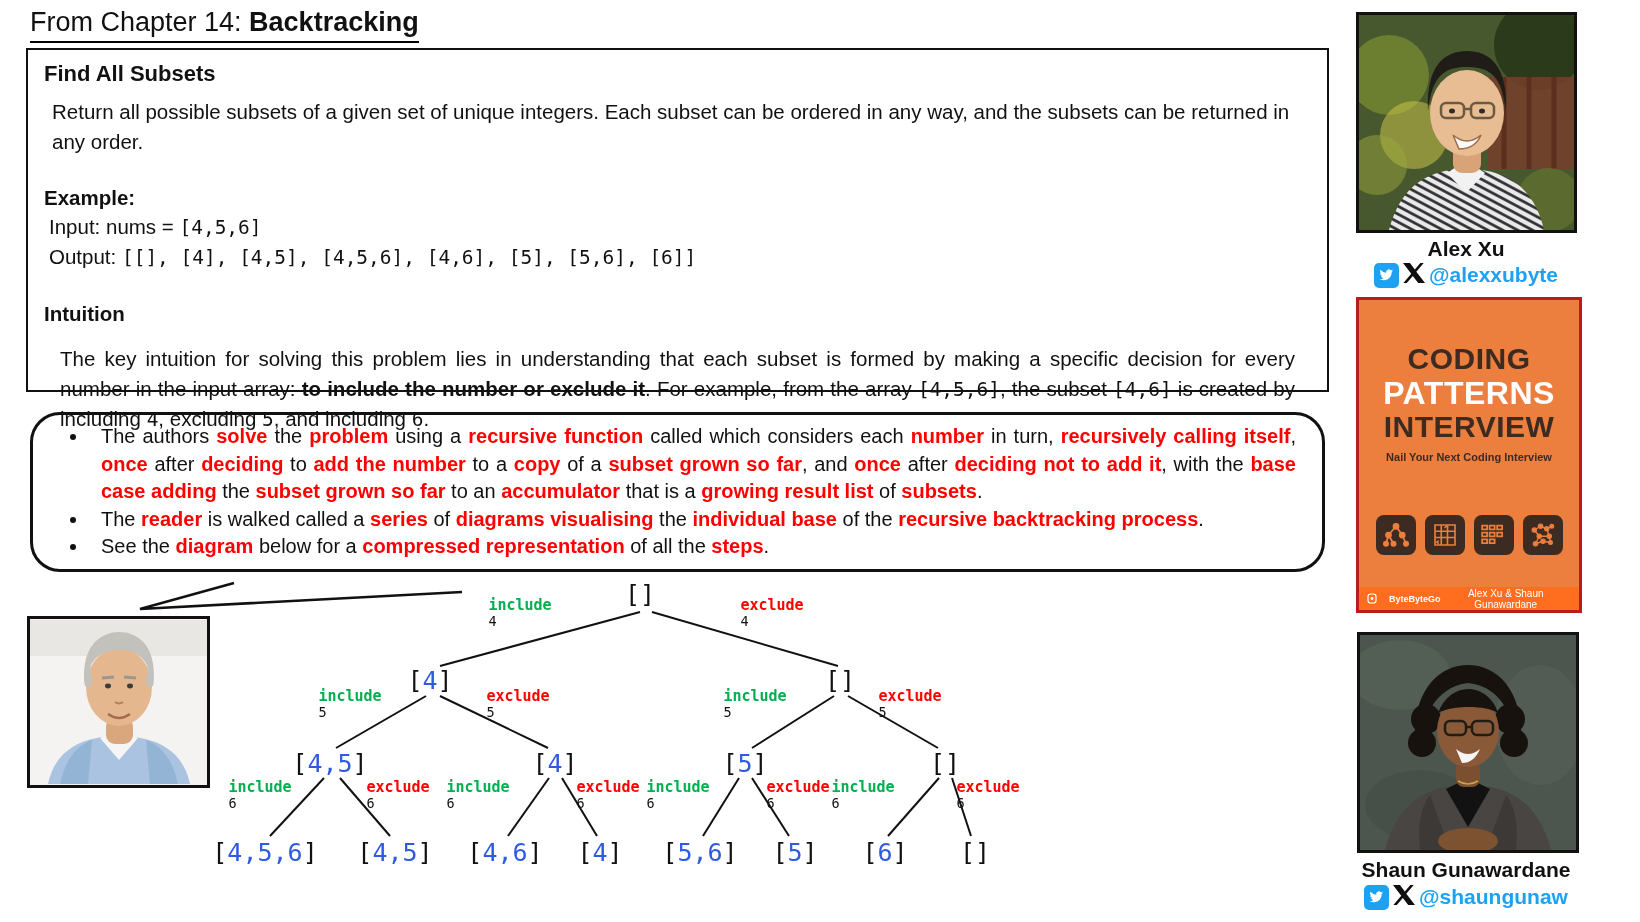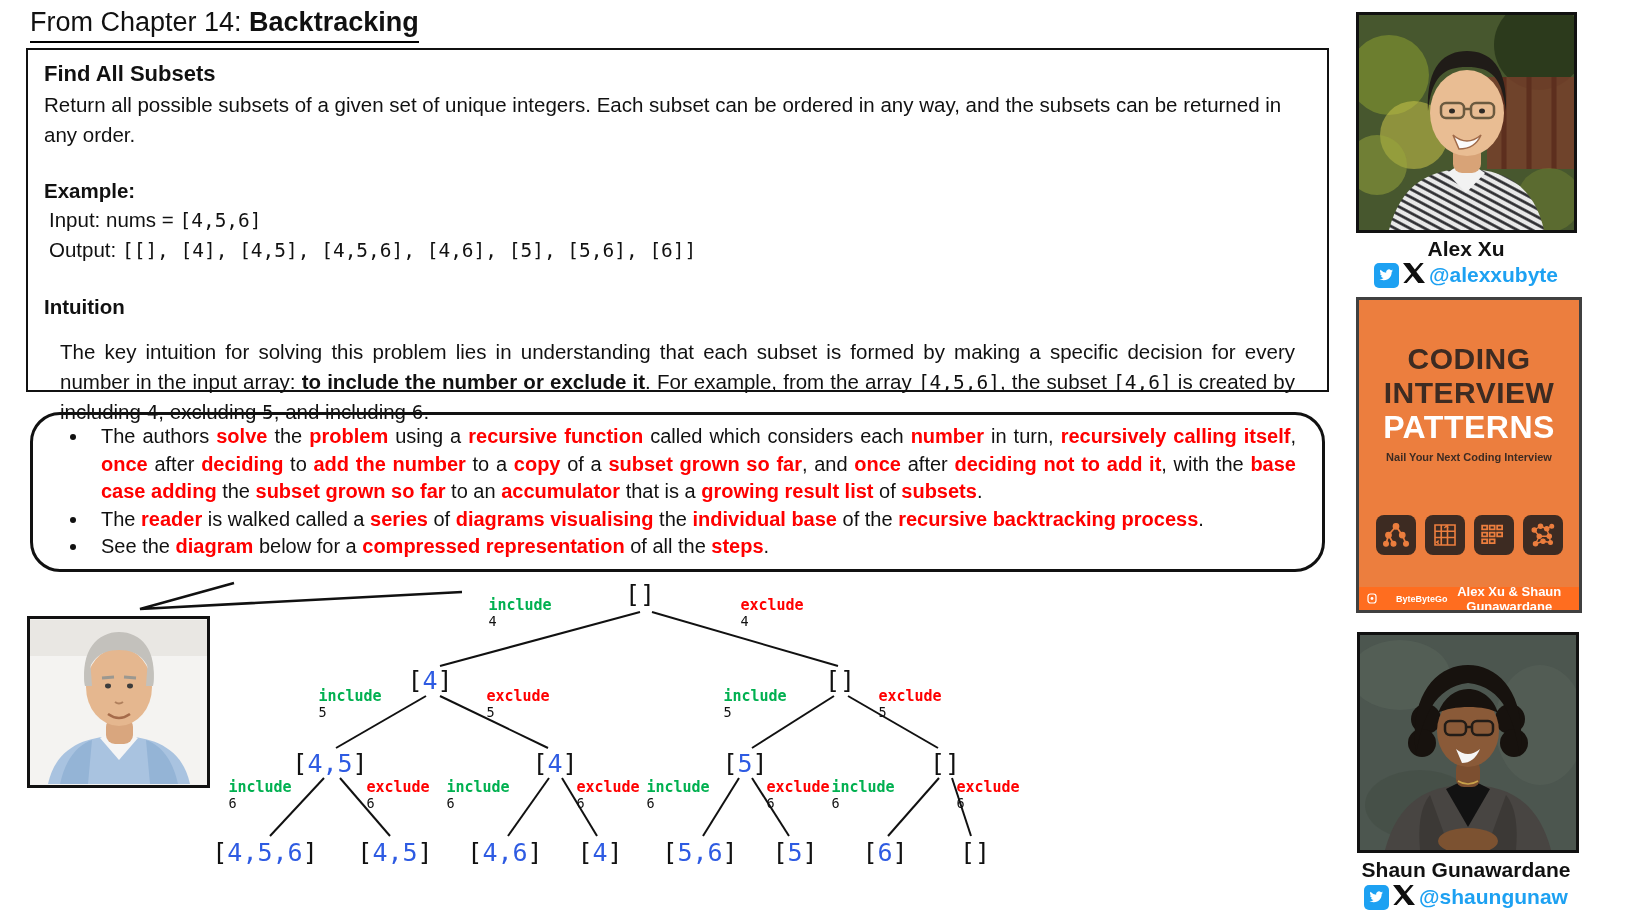--- a/index.html
+++ b/index.html
@@ -18,21 +18,21 @@
   }
   .page-title .bold{font-weight:700;}
 
   
   .problem-box{
     position:absolute;left:26px;top:48px;width:1267px;height:322px;
     border:2px solid #111;padding:6px 16px 12px 16px;
     font-size:20.5px;line-height:1.43;
   }
   .problem-heading{font-size:22px;font-weight:700;margin:2px 0 1px 0;}
-  .problem-desc{margin:0;}
+  .problem-desc{margin:8px;}
   .example-label,.intuition-label{font-weight:700;margin-top:27px;}
   .example-line{padding-left:5px;}
   .intuition-para{margin:16px;text-align:justify;}
 
   
   .callout{
     position:absolute;left:30px;top:412px;width:1245px;height:138px;
     border:3px solid #111;border-radius:30px;padding:8px 26px 8px 18px;
     font-size:20px;line-height:27.5px;
   }
@@ -80,36 +80,36 @@
   #shaun-handle-row{left:1306px;top:884px;}
   .tw-icon{width:25px;height:25px;border-radius:5px;background:var(--handle-blue,#1da1f2);
     display:flex;align-items:center;justify-content:center;}
   .tw-icon svg{width:17px;height:17px;fill:#fff;}
   .x-icon svg{width:22px;height:22px;fill:#0f0f0f;}
   .handle-text{color:var(--handle-blue,#1da1f2);font-weight:700;font-size:21px;}
 
   
   .book{
     position:absolute;left:1356px;top:297px;width:220px;height:310px;
-    border:3px solid #404040;background:var(--book-orange,#ec7e3e);text-align:center;overflow:hidden;
+    border:3px solid #b91c1c;background:var(--book-orange,#ec7e3e);text-align:center;overflow:hidden;
   }
   .book-title{font-weight:800;color:var(--book-dark,#3d2b22);font-size:30px;line-height:34px;letter-spacing:.5px;}
   .book-title.first{margin-top:42px;}
   .book-title.white{color:#ffffff;font-size:32px;}
   .book-subtitle{margin-top:7px;font-size:11px;font-weight:700;color:var(--book-dark,#3d2b22);}
   .book-icons{display:flex;justify-content:center;gap:9px;margin-top:52px;}
   .book-tile{width:40px;height:40px;background:var(--book-dark,#3d2b22);border-radius:8px;
     display:flex;align-items:center;justify-content:center;}
   .book-tile svg{width:30px;height:30px;}
   .book-stripe{
     position:absolute;left:0;right:0;bottom:0;height:23px;background:var(--stripe-orange,#ff6d1f);
     display:flex;align-items:center;justify-content:space-between;padding:0 8px;color:#fff;
   }
-  .stripe-left{display:flex;align-items:center;gap:19px;font-size:9px;font-weight:700;}
-  .stripe-right{font-size:13px;font-weight:700;}
+  .stripe-left{display:flex;align-items:center;gap:12px;font-size:9px;font-weight:700;}
+  .stripe-right{font-size:10px;font-weight:400;}
 </style>
 </head>
 <body>
 
 <div class="page-title">
   <span>From Chapter 14: </span><span class="bold">Backtracking</span>
 </div>
 
 <div class="problem-box">
   <div class="problem-heading">Find All Subsets</div>
@@ -242,22 +242,22 @@
   <span class="x-icon">
     <svg viewBox="0 0 24 24">
         <path d="M18.9 1.2h3.7l-8.1 9.3 9.5 12.3h-7.4l-5.9-7.6-6.6 7.6H.4l8.6-9.9L0 1.2h7.6l5.3 6.9 6-6.9z"></path>
       </svg>
   </span>
   <span class="handle-text">@alexxubyte</span>
 </div>
 
 <div class="book">
   <div class="book-title first">CODING</div>
+  <div class="book-title white">PATTERNS</div>
   <div class="book-title">INTERVIEW</div>
-  <div class="book-title white">PATTERNS</div>
   <div class="book-subtitle">Nail Your Next Coding Interview</div>
   <div class="book-icons">
     <span class="book-tile">
       <svg viewBox="0 0 24 24" stroke="#ec7e3e" fill="#ec7e3e">
         <line x1="12" y1="5" x2="6" y2="12" stroke-width="1.4"></line>
           <line x1="12" y1="5" x2="17" y2="12" stroke-width="1.4"></line>
         <line x1="6" y1="12" x2="4" y2="19" stroke-width="1.4"></line>
           <line x1="6" y1="12" x2="10" y2="19" stroke-width="1.4"></line>
         <line x1="17" y1="12" x2="20" y2="19" stroke-width="1.4"></line>
         <circle cx="12" cy="5" r="2.2"></circle>

